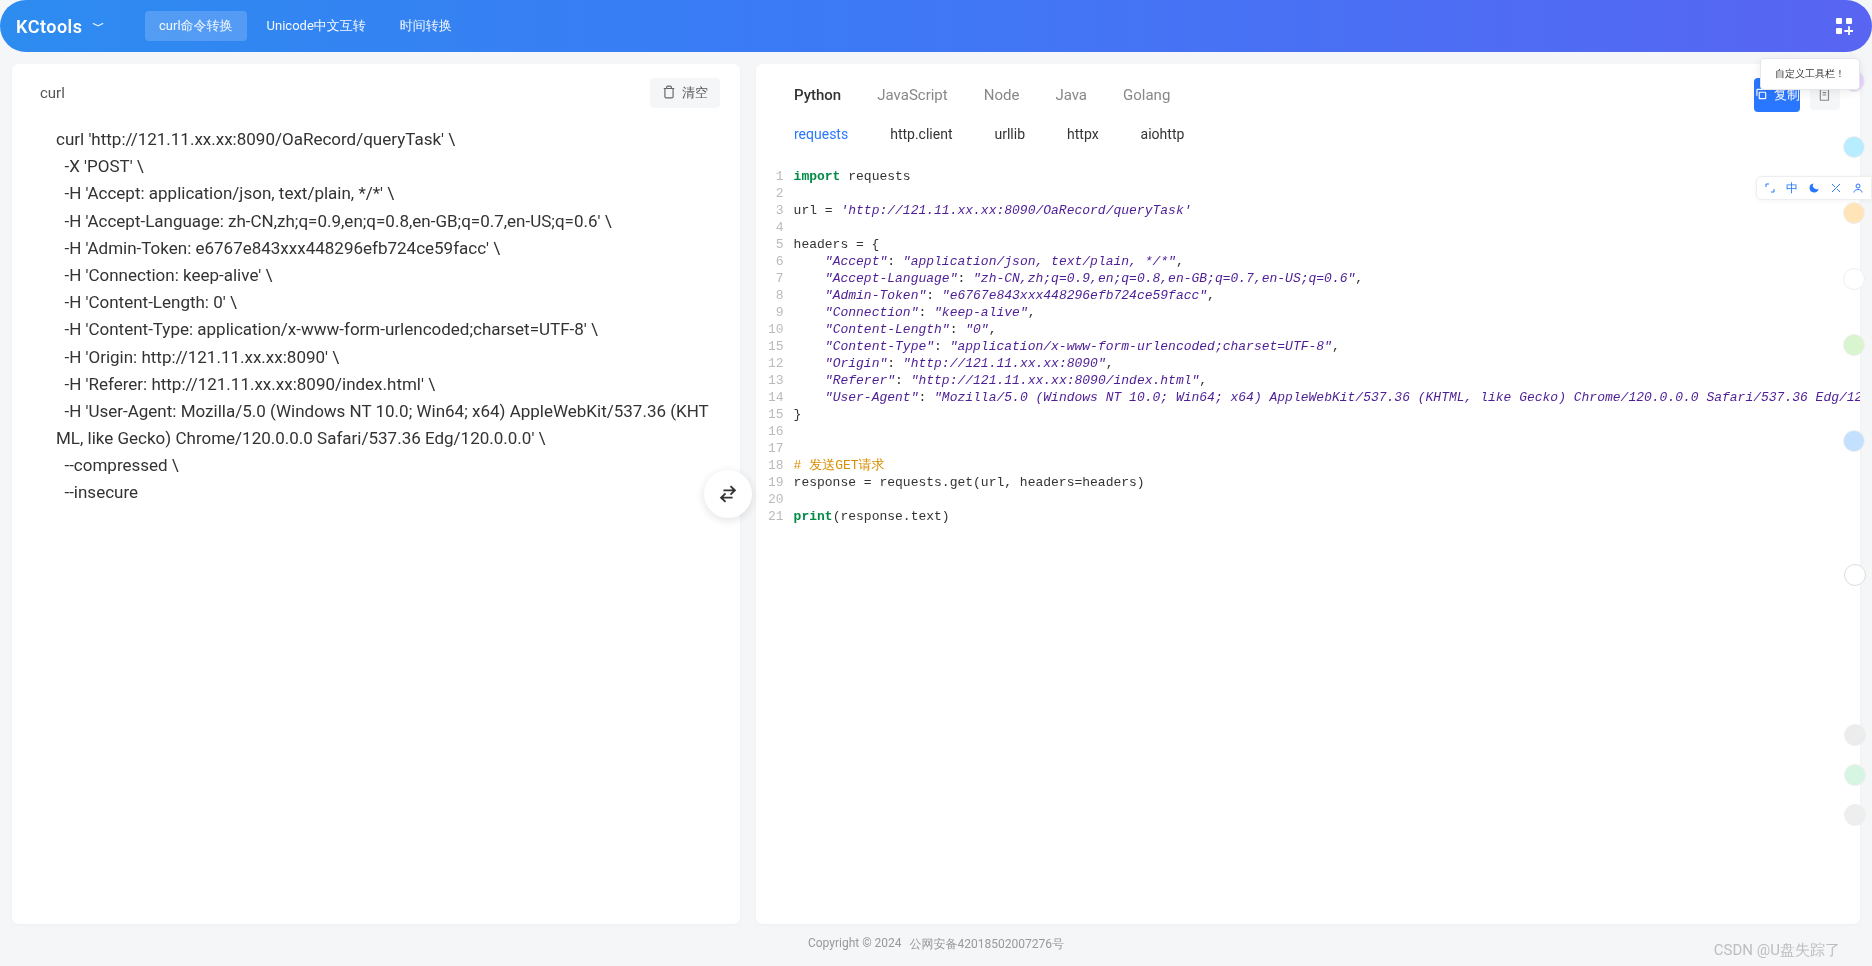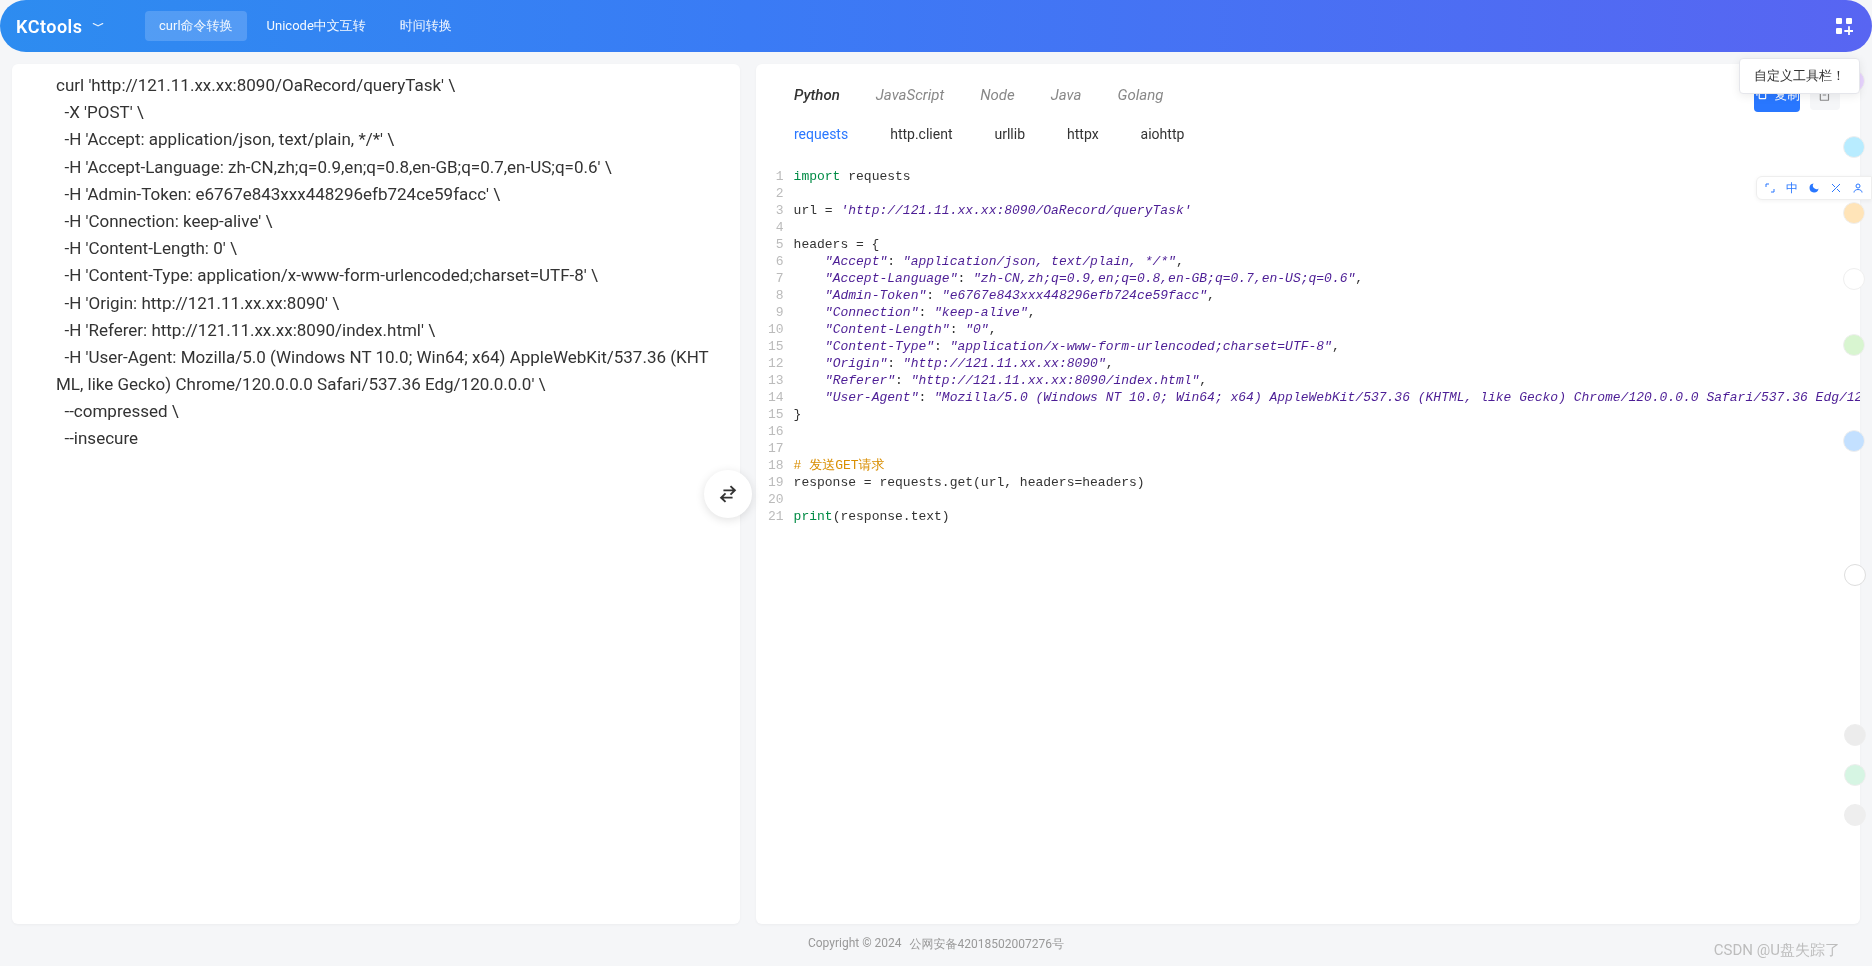--- a/index.html
+++ b/index.html
@@ -5,46 +5,46 @@
 * { box-sizing: border-box; margin: 0; padding: 0; }
 body { font-family: -apple-system, BlinkMacSystemFont, "Segoe UI", Roboto, "Helvetica Neue", Arial, sans-serif; font-size: 14px; background: #f5f6f8; color: #333; width: 1872px; height: 966px; overflow: hidden; position: relative; }
 .topbar { height: 52px; background: linear-gradient(90deg, #2d8cf0 0%, #3a7bf5 40%, #5865f2 100%); display: flex; align-items: center; padding: 0 16px; color: #fff; position: relative; border-radius: 26px; }
 .logo { font-size: 18px; font-weight: 600; letter-spacing: 0.5px; display: flex; align-items: center; gap: 10px; margin-right: 30px; }
 .logo .chev { font-size: 12px; opacity: .9; }
 .nav { display: flex; align-items: flex-end; gap: 6px; padding-left: 10px; }
 .nav-item { padding: 6px 14px; border-radius: 4px; font-size: 13px; cursor: pointer; white-space: nowrap; opacity: .95; }
 .nav-item.active { background: rgba(255,255,255,.18); }
 .top-actions { margin-left: auto; display: flex; align-items: center; gap: 14px; position: relative; }
 .grid-icon-btn { width: 24px; height: 24px; display: flex; align-items: center; justify-content: center; cursor: pointer; }
-.tooltip-bubble { position: absolute; top: 44px; right: -4px; background: #fff; border: 1px solid #e5e6eb; border-radius: 4px; padding: 8px 14px; font-size: 13px; color: #333; box-shadow: 0 2px 10px rgba(0,0,0,.08); white-space: nowrap; z-index: 50; }
+.tooltip-bubble { position: absolute; top: 44px; right: -4px; background: #fff; border: 1px solid #e5e6eb; border-radius: 4px; padding: 8px 14px; font-size: 10px; color: #333; box-shadow: 0 2px 10px rgba(0,0,0,.08); white-space: nowrap; z-index: 50; }
 .tooltip-bubble::before { content: ""; position: absolute; top: -6px; right: 18px; border: 6px solid transparent; border-bottom-color: #fff; }
 .main { display: flex; padding: 12px; gap: 16px; height: calc(100% - 52px - 30px); position: relative; }
 .pane { background: #fff; border-radius: 6px; flex: 1; display: flex; flex-direction: column; box-shadow: 0 1px 3px rgba(0,0,0,.04); overflow: hidden; }
 .pane.left { flex: 0 0 728px; }
 .pane.right { flex: 1; }
 .pane-header { display: flex; align-items: center; justify-content: space-between; padding: 14px 20px 10px 28px; }
 .pane-title { font-size: 15px; color: #555; }
 .btn-plain { background: #f5f6f8; border: none; padding: 6px 12px; border-radius: 4px; font-size: 13px; color: #555; cursor: pointer; display: flex; align-items: center; gap: 6px; }
 .curl-editor { flex: 1; padding: 8px 28px 28px 44px; font-size: 17px; line-height: 1.6; white-space: pre-wrap; word-break: break-all; color: #333; outline: none; border: none; font-family: inherit; resize: none; position: relative; }
 .swap-circle { position: absolute; left: 728px; top: 50%; transform: translate(-50%,-50%); width: 48px; height: 48px; background: #fff; border-radius: 50%; box-shadow: 0 2px 10px rgba(0,0,0,.12); display: flex; align-items: center; justify-content: center; cursor: pointer; z-index: 10; }
 .right-head { display: flex; align-items: center; padding: 14px 20px 6px 22px; gap: 10px; }
-.tabs { display: flex; gap: 4px; flex: 1; font-style: italic; }
+.tabs { display: flex; gap: 4px; flex: 1; }
 .tab { padding: 8px 16px; font-size: 15px; color: #888; cursor: pointer; border-radius: 4px 4px 0 0; }
 .tab.active { color: #333; font-weight: 500; }
 .copy-btn { background: #2977ff; color: #fff; border: none; padding: 8px 0; border-radius: 4px; font-size: 13px; cursor: pointer; display: flex; align-items: center; gap: 6px; }
 .square-btn { width: 30px; height: 30px; background: #f5f6f8; border-radius: 4px; display: flex; align-items: center; justify-content: center; cursor: pointer; }
 .subtabs { display: flex; gap: 10px; padding: 2px 22px 14px 22px; }
 .subtab { padding: 6px 16px; font-size: 14px; color: #333; cursor: pointer; border-radius: 4px; }
 .subtab.active { color: #2977ff; }
 .code-area { flex: 1; padding: 6px 20px 20px 12px; font-family: "Courier New", Consolas, monospace; font-size: 13px; line-height: 1.35; display: flex; overflow: auto; }
 .gutter { text-align: right; color: #bbb; user-select: none; padding-right: 10px; flex-shrink: 0; }
 .gutter div { height: 17px; }
 .code-lines { flex: 1; }
 .code-lines .line { height: 17px; white-space: pre; }
-.tok-kw { color: #008b45; }
+.tok-kw { color: #008b45; font-weight: bold; }
 .tok-str { color: #4c1d95; font-style: italic; }
 .tok-com { color: #d98e00; }
 .tok-id { color: #333; }
 .side-rail { position: absolute; right: 0; top: 70px; width: 36px; display: flex; flex-direction: column; align-items: center; gap: 14px; z-index: 40; }
 .rail-group { background: #fff; border: 1px solid #eee; border-radius: 6px 0 0 6px; padding: 4px 6px; display: flex; align-items: center; gap: 8px; box-shadow: 0 1px 4px rgba(0,0,0,.05); position: fixed; right: 0; top: 176px; }
 .rail-ic { width: 14px; height: 14px; display: flex; align-items: center; justify-content: center; cursor: pointer; font-size: 12px; }
 .rail-txt { color: #2977ff; font-size: 12px; }
 .side-rail .bubble { width: 22px; height: 22px; border-radius: 50%; cursor: pointer; border:1px solid #eee; background:#fff; }
 .footer { position: absolute; bottom: 0; left: 0; right: 0; height: 30px; display: flex; align-items: flex-start; justify-content: center; font-size: 12px; color: #999; gap: 8px; }
 .watermark { position: absolute; bottom: 6px; right: 32px; font-size: 15px; color: #bdbdbd; z-index: 60; }
@@ -70,20 +70,31 @@
           <rect x="1" y="11" width="6" height="6" rx="1" fill="#fff"></rect>
           <path d="M14 10v8M10 14h8" stroke="#fff" stroke-width="1.8" stroke-linecap="round"></path>
         </svg>
     </div>
     <div class="tooltip-bubble">自定义工具栏！</div>
   </div>
 </div>
 
 <div class="main">
   <div class="pane left">
+    <div class="pane-header">
+      <div class="pane-title">curl</div>
+      <button class="btn-plain">
+        <span>
+          <svg width="14" height="14" viewBox="0 0 24 24" fill="none" stroke="#666" stroke-width="2">
+              <path d="M3 6h18M8 6V4a2 2 0 0 1 2-2h4a2 2 0 0 1 2 2v2m3 0v14a2 2 0 0 1-2 2H7a2 2 0 0 1-2-2V6h14z"></path>
+            </svg>
+        </span>
+        <span>清空</span>
+      </button>
+    </div>
     <div class="curl-editor" contenteditable="true" style="">curl 'http://121.11.xx.xx:8090/OaRecord/queryTask' \
   -X 'POST' \
   -H 'Accept: application/json, text/plain, */*' \
   -H 'Accept-Language: zh-CN,zh;q=0.9,en;q=0.8,en-GB;q=0.7,en-US;q=0.6' \
   -H 'Admin-Token: e6767e843xxx448296efb724ce59facc' \
   -H 'Connection: keep-alive' \
   -H 'Content-Length: 0' \
   -H 'Content-Type: application/x-www-form-urlencoded;charset=UTF-8' \
   -H 'Origin: http://121.11.xx.xx:8090' \
   -H 'Referer: http://121.11.xx.xx:8090/index.html' \

